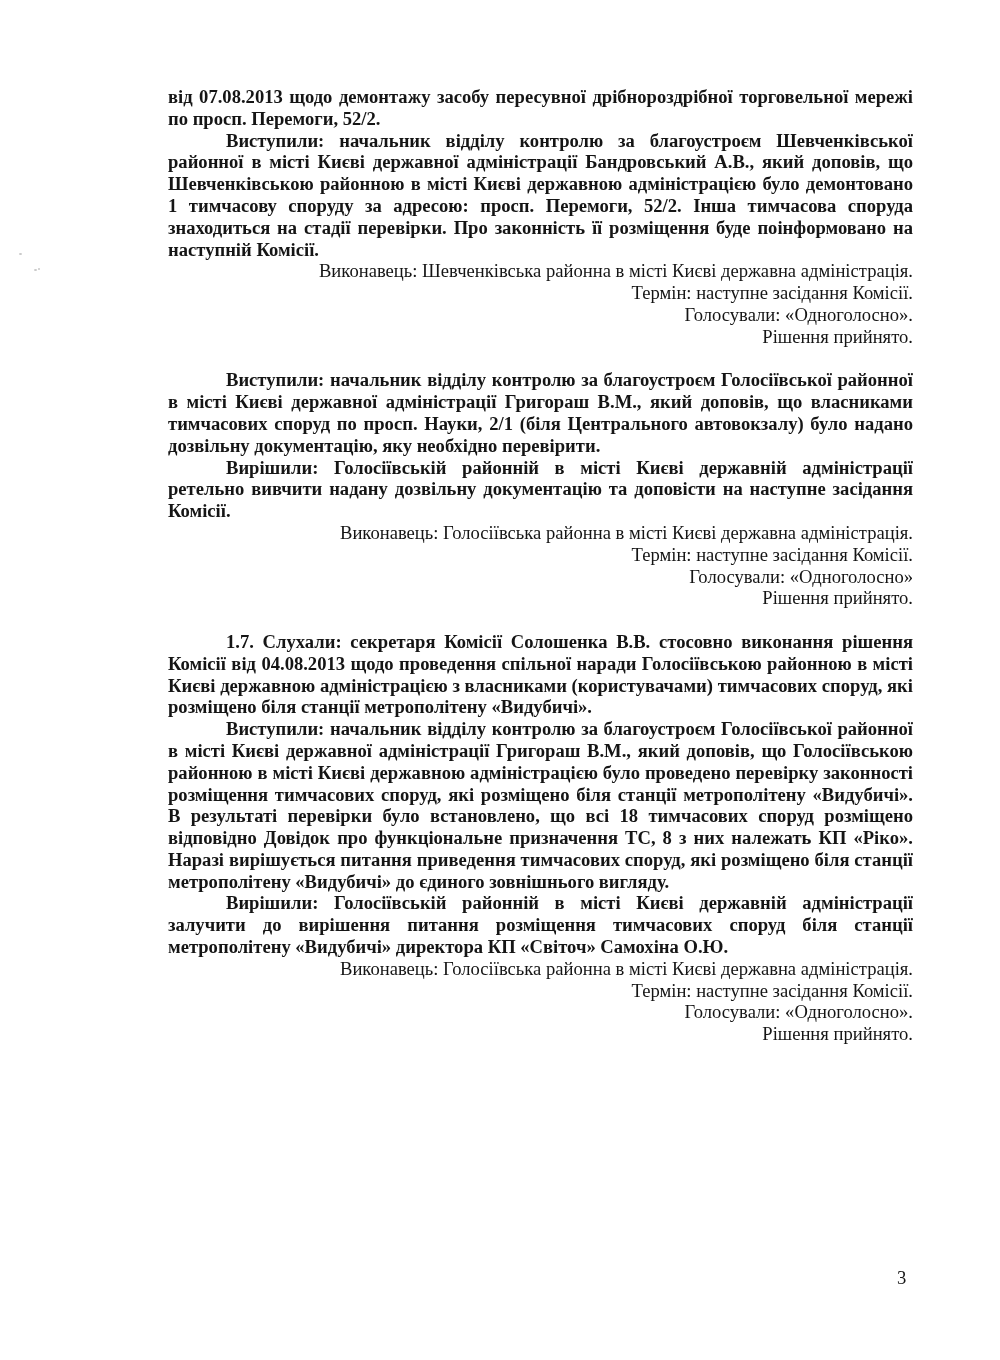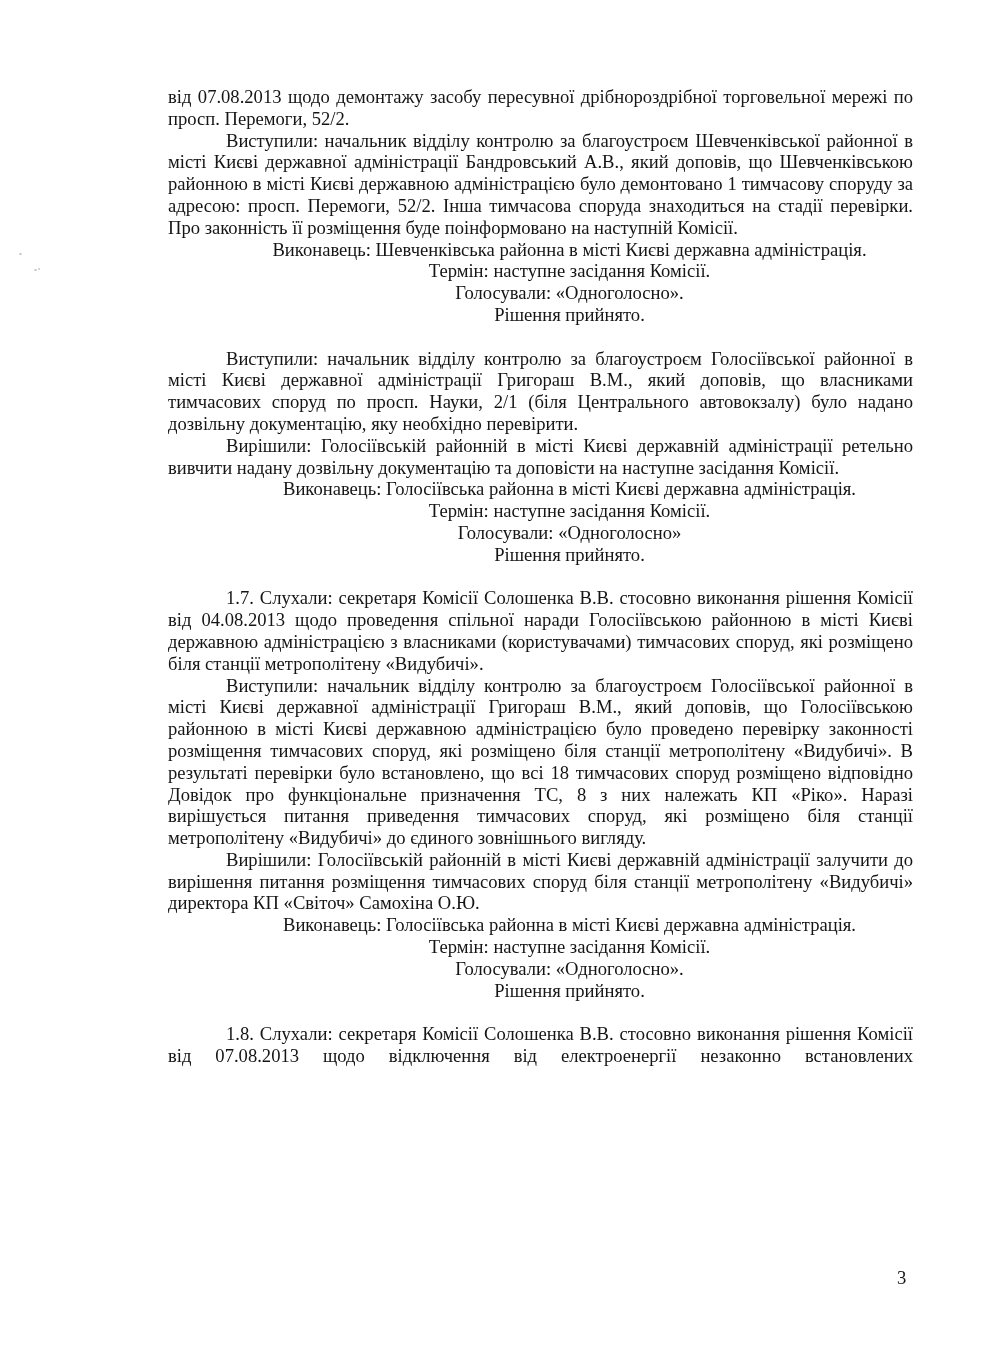--- a/index.html
+++ b/index.html
@@ -11,26 +11,27 @@
     width: 745px;
     font-family: "Liberation Serif", "DejaVu Serif", serif;
     font-size: 18.6px;
     line-height: 21.8px;
     color: #151515;
   }
   .p {
     margin: 0;
     text-align: justify;
     text-indent: 58px;
+    font-weight: bold;
   }
   .p.noindent { text-indent: 0; }
   .line {
     margin: 0;
     padding-left: 58px;
-    text-align: center;
+    text-align: right;
   }
   .gap { height: 21.8px; }
   .page-number {
     position: absolute;
     left: 897px;
     top: 1267px;
     font-family: "Liberation Serif", "DejaVu Serif", serif;
     font-size: 18.6px;
     color: #151515;
   }
@@ -68,22 +69,19 @@
     <p class="p">Виступили: начальник відділу контролю за благоустроєм Голосіївської районної в місті Києві державної адміністрації Григораш В.М., який доповів, що Голосіївською районною в місті Києві державною адміністрацією було проведено перевірку законності розміщення тимчасових споруд, які розміщено біля станції метрополітену «Видубичі». В результаті перевірки було встановлено, що всі 18 тимчасових споруд розміщено відповідно Довідок про функціональне призначення ТС, 8 з них належать КП «Ріко». Наразі вирішується питання приведення тимчасових споруд, які розміщено біля станції метрополітену «Видубичі» до єдиного зовнішнього вигляду.</p>
     <p class="p">Вирішили: Голосіївській районній в місті Києві державній адміністрації залучити до вирішення питання розміщення тимчасових споруд біля станції метрополітену «Видубичі» директора КП «Світоч» Самохіна О.Ю.</p>
     <p class="line">Виконавець: Голосіївська районна в місті Києві державна адміністрація.</p>
     <p class="line">Термін: наступне засідання Комісії.</p>
     <p class="line">Голосували: «Одноголосно».</p>
     <p class="line">Рішення прийнято.</p>
   </section>
 
   <div class="gap"></div>
 
-  <section>
-    <p class="p" style="text-align-last: justify;">1.8. Слухали: секретаря Комісії Солошенка В.В. стосовно виконання рішення Комісії від 07.08.2013 щодо відключення від електроенергії незаконно встановлених</p>
-  </section>
 </div>
 
 <div class="page-number">3</div>
 
 <div class="speck" style="left:19px;top:253px;width:3px;height:2px;"></div>
 <div class="speck" style="left:34px;top:269px;width:3px;height:2px;"></div>
 <div class="speck" style="left:38px;top:268px;width:2px;height:2px;"></div>
 
 </body></html>

